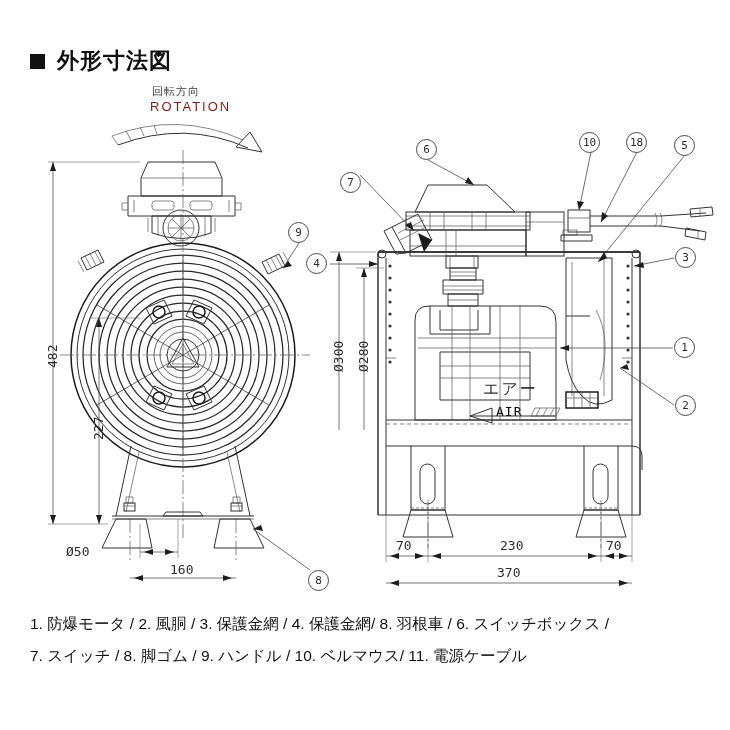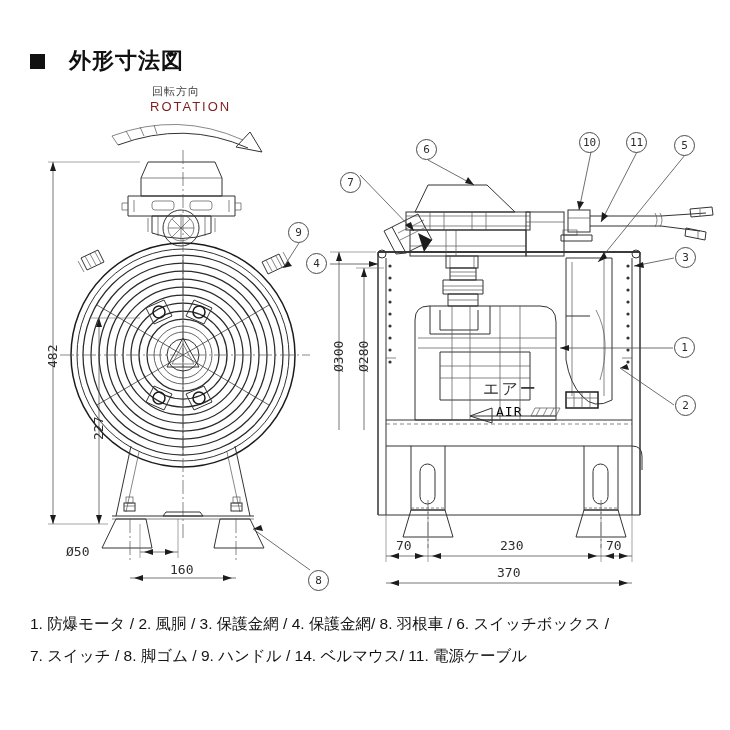--- a/index.html
+++ b/index.html
@@ -9,21 +9,21 @@
     font-family:"Liberation Sans","DejaVu Sans",sans-serif;
     color:#1a1a1a;
     overflow:hidden;
     position:relative;
   }
   #page{position:absolute;inset:0;}
 
   
   .title-row{
     position:absolute;left:30px;top:50px;
-    display:flex;align-items:center;gap:24px;
+    display:flex;align-items:center;gap:12px;
   }
   .title-bullet{
     width:15px;height:15px;background:#111;display:inline-block;
   }
   .title-text{
     font-size:22px;font-weight:700;letter-spacing:1px;color:#111;
     line-height:1;
   }
 
   
@@ -467,25 +467,25 @@
   <div class="dim" style="left:500px;top:538px;">230</div>
   <div class="dim" style="left:606px;top:538px;">70</div>
   <div class="dim" style="left:497px;top:565px;">370</div>
 
   <div class="balloon" style="left:288px;top:222px;">9</div>
   <div class="balloon" style="left:308px;top:570px;">8</div>
 
   <div class="balloon" style="left:416px;top:139px;">6</div>
   <div class="balloon" style="left:340px;top:172px;">7</div>
   <div class="balloon" style="left:579px;top:132px;">10</div>
-  <div class="balloon" style="left:626px;top:132px;">11</div>
+  <div class="balloon" style="left:626px;top:132px;">18</div>
   <div class="balloon" style="left:674px;top:135px;">5</div>
   <div class="balloon" style="left:306px;top:253px;">4</div>
   <div class="balloon" style="left:675px;top:247px;">3</div>
   <div class="balloon" style="left:674px;top:337px;">1</div>
   <div class="balloon" style="left:675px;top:395px;">2</div>
 
   <div class="caption">
     <div>1. 防爆モータ / 2. 風胴 / 3. 保護金網 / 4. 保護金網/  8. 羽根車 /  6. スイッチボックス /</div>
-    <div>7. スイッチ / 8. 脚ゴム / 9. ハンドル / 14. ベルマウス/ 11. 電源ケーブル</div>
+    <div>7. スイッチ / 8. 脚ゴム / 9. ハンドル / 10. ベルマウス/ 11. 電源ケーブル</div>
   </div>
 
 </div>
 
 </body></html>

